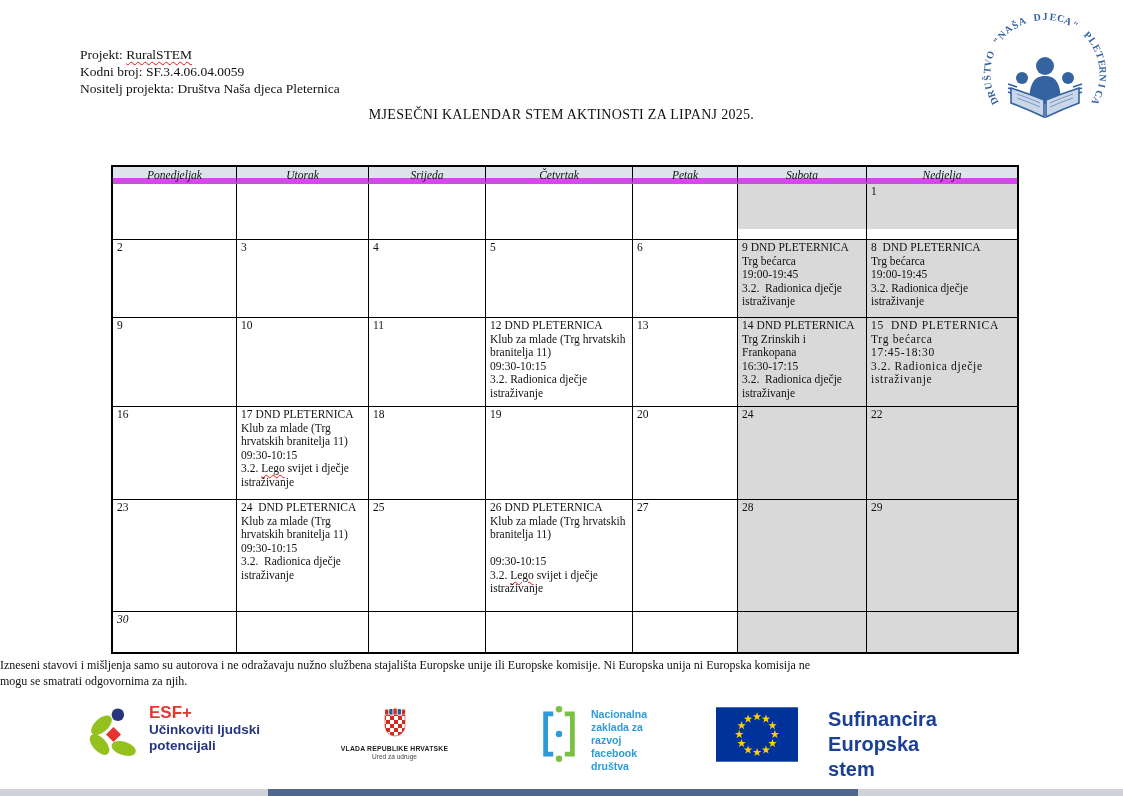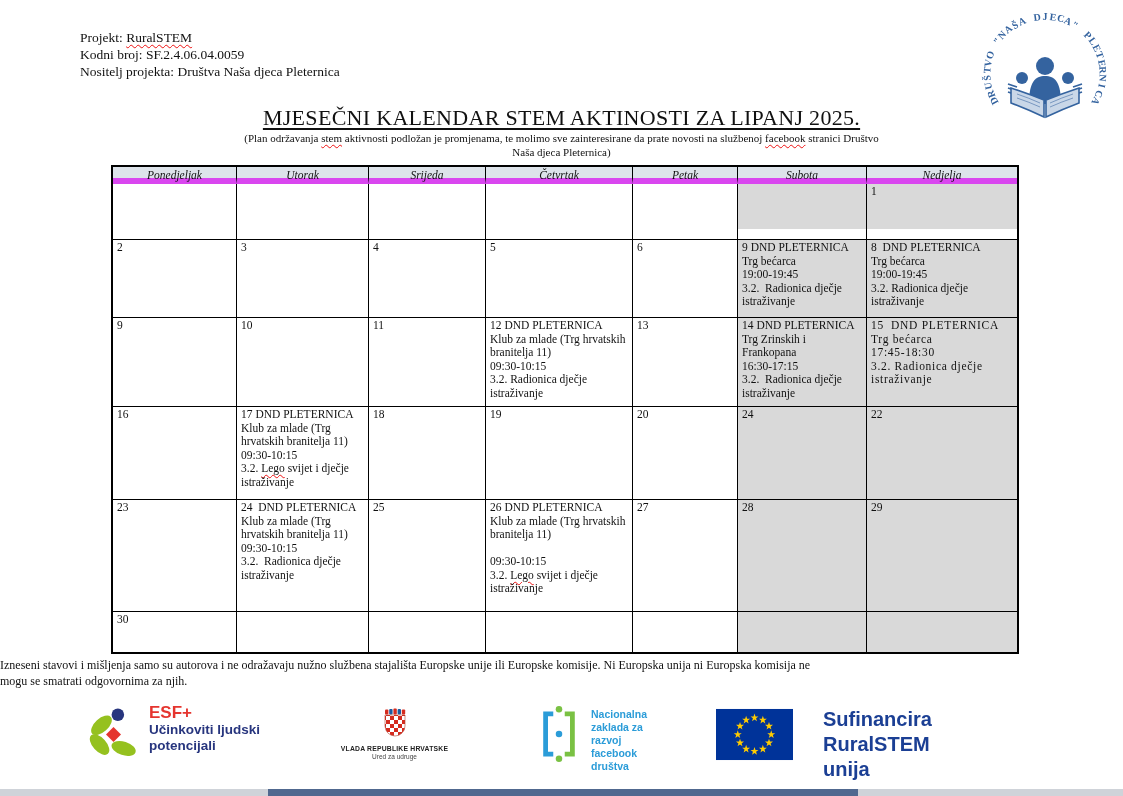--- a/index.html
+++ b/index.html
@@ -3,40 +3,40 @@
 <meta charset="utf-8">
 <style>
   * { margin:0; padding:0; box-sizing:border-box; }
   html,body { background:#fff; }
   .page { position:relative; width:1123px; height:796px; background:#fff; overflow:hidden;
           font-family:"Liberation Serif","DejaVu Serif",serif; color:#111; }
 
   .sq { text-decoration:underline; text-decoration-style:wavy; text-decoration-color:#e11; text-decoration-thickness:1px; text-underline-offset:2px; }
 
   
-  .doc-header { position:absolute; left:80px; top:29px; font-size:13.5px; line-height:17px; }
+  .doc-header { position:absolute; left:80px; top:46px; font-size:13.5px; line-height:17px; }
 
   
   .dnd-logo { position:absolute; left:972px; top:10px; width:146px; height:122px; }
   .dnd-ring span { position:absolute; font-family:"Liberation Serif",serif; font-weight:bold; font-size:10px; color:var(--dnd_blue); }
   .dnd-emblem { position:absolute; left:0; top:0; }
 
   
   .title-wrap { position:absolute; left:0; top:105px; width:1123px; text-align:center; }
-  .doc-title { display:inline-block; font-size:22px; letter-spacing:.3px; text-decoration:underline; text-underline-offset:3px;text-align:right; }
+  .doc-title { display:inline-block; font-size:14px; letter-spacing:.3px; text-underline-offset:3px;text-align:right; }
   .doc-subtitle { position:absolute; left:0; top:132px; width:1123px; text-align:center; font-size:11px; line-height:13.5px; }
 
   
   .calendar { position:absolute; left:111px; top:165px; display:grid; border:2px solid #000; background:#fff; }
   .dow { background:var(--header_row_bg); border-right:1px solid #000; border-bottom:6px solid #d946ef;
          font-size:11.5px; text-align:center; line-height:16px;font-style:italic; }
   .cell { border-right:1px solid #000; border-bottom:1px solid #000; padding:1px 3px 0 4px;
           font-size:11.5px; line-height:13.5px; overflow:hidden; }
   .lastcol { border-right:none; }
-  .lastrow { border-bottom:none; }
+  .lastrow { border-bottom:none;font-style:italic; }
   .gray { background:var(--weekend_bg); }
   .partialgray { background:linear-gradient(to bottom, var(--weekend_bg) 0 82%, #fff 82%); }
   .spaced { letter-spacing:.7px; }
   .cline { white-space:pre-wrap; }
 
   
   .disclaimer { position:absolute; left:0; top:658px; width:1123px; text-align:left; font-size:12px; line-height:15.5px; }
   .disclaimer .in { display:inline-block; max-width:940px; }
 
   
@@ -56,21 +56,21 @@
   .hscroll { position:absolute; left:0; top:789px; width:1123px; height:7px; background:var(--scroll_track); }
   .hscroll-thumb { position:absolute; left:268px; top:0; width:590px; height:7px; background:var(--scroll_thumb); }
 </style>
 </head>
 <body>
 
 <div class="page">
 
   <div class="doc-header">
     <div>Projekt: <span class="sq">RuralSTEM</span></div>
-    <div>Kodni broj: SF.2.4.06.04.0059</div>
+    <div>Kodni broj: SF.3.4.06.04.0059</div>
     <div>Nositelj projekta: Društva Naša djeca Pleternica</div>
   </div>
 
   <div class="dnd-logo">
     <svg class="dnd-emblem" width="146" height="122" viewBox="0 0 146 122">
       <g stroke="none" fill="var(--dnd_blue)">
         <circle cx="73" cy="56" r="9"></circle>
         <path d="M57,94 C57,72 63,66 73,66 C83,66 89,72 89,94 Z"></path>
         <circle cx="50" cy="68" r="6"></circle>
         <circle cx="96" cy="68" r="6"></circle>
@@ -118,24 +118,20 @@
         <span style="left: 130.829px; top: 68.4497px; transform: translate(-50%, -50%) rotate(94.4deg);">N</span>
         <span style="left: 129.676px; top: 76.3228px; transform: translate(-50%, -50%) rotate(102.267deg);">I</span>
         <span style="left: 127.456px; top: 83.9639px; transform: translate(-50%, -50%) rotate(110.133deg);">C</span>
         <span style="left: 124.211px; top: 91.2294px; transform: translate(-50%, -50%) rotate(118deg);">A</span>
       </div>
   </div>
 
   <div class="title-wrap">
     <span class="doc-title">MJESEČNI KALENDAR STEM AKTINOSTI ZA LIPANJ 2025.</span>
   </div>
-  <div class="doc-subtitle">
-    <div>(Plan održavanja <span class="sq">stem</span> aktivnosti podložan je promjenama, te molimo sve zainteresirane da prate novosti na službenoj <span class="sq">facebook</span> stranici  Društvo</div>
-    <div>Naša djeca  Pleternica)</div>
-  </div>
 
   <div class="calendar" style="grid-template-columns: 124px 132px 117px 147px 105px 129px 150px; grid-template-rows: 17px 56px 78px 89px 93px 112px 40px;">
       <div class="dow">Ponedjeljak</div>
       <div class="dow">Utorak</div>
       <div class="dow">Srijeda</div>
       <div class="dow">Četvrtak</div>
       <div class="dow">Petak</div>
       <div class="dow">Subota</div>
       <div class="dow lastcol">Nedjelja</div>
       <div class="cell"></div>
@@ -342,21 +338,21 @@
             <polygon points="46.00,45.50 47.18,48.88 50.76,48.95 47.90,51.12 48.94,54.55 46.00,52.50 43.06,54.55 44.10,51.12 41.24,48.95 44.82,48.88"></polygon>
             <polygon points="36.00,42.82 37.18,46.20 40.76,46.28 37.90,48.44 38.94,51.87 36.00,49.82 33.06,51.87 34.10,48.44 31.24,46.28 34.82,46.20"></polygon>
             <polygon points="28.68,35.50 29.86,38.88 33.43,38.95 30.58,41.12 31.62,44.55 28.68,42.50 25.74,44.55 26.78,41.12 23.92,38.95 27.50,38.88"></polygon>
             <polygon points="26.00,25.50 27.18,28.88 30.76,28.95 27.90,31.12 28.94,34.55 26.00,32.50 23.06,34.55 24.10,31.12 21.24,28.95 24.82,28.88"></polygon>
             <polygon points="28.68,15.50 29.86,18.88 33.43,18.95 30.58,21.12 31.62,24.55 28.68,22.50 25.74,24.55 26.78,21.12 23.92,18.95 27.50,18.88"></polygon>
             <polygon points="36.00,8.18 37.18,11.56 40.76,11.63 37.90,13.80 38.94,17.22 36.00,15.18 33.06,17.22 34.10,13.80 31.24,11.63 34.82,11.56"></polygon>
           </g>
       </svg>
       <div class="eu-text">
         <div>Sufinancira</div>
-        <div>RuralSTEM unija</div>
+        <div>Europska stem</div>
       </div>
     </div>
   </div>
 
   <div class="hscroll">
     <div class="hscroll-thumb"></div>
   </div>
 
 </div>
 

